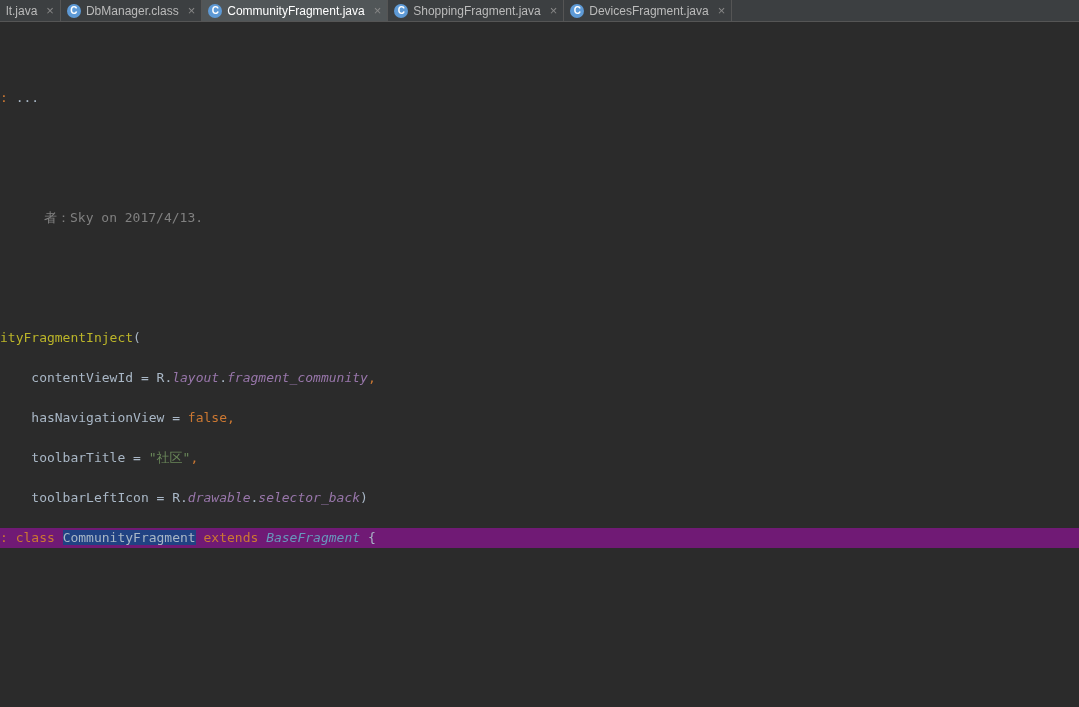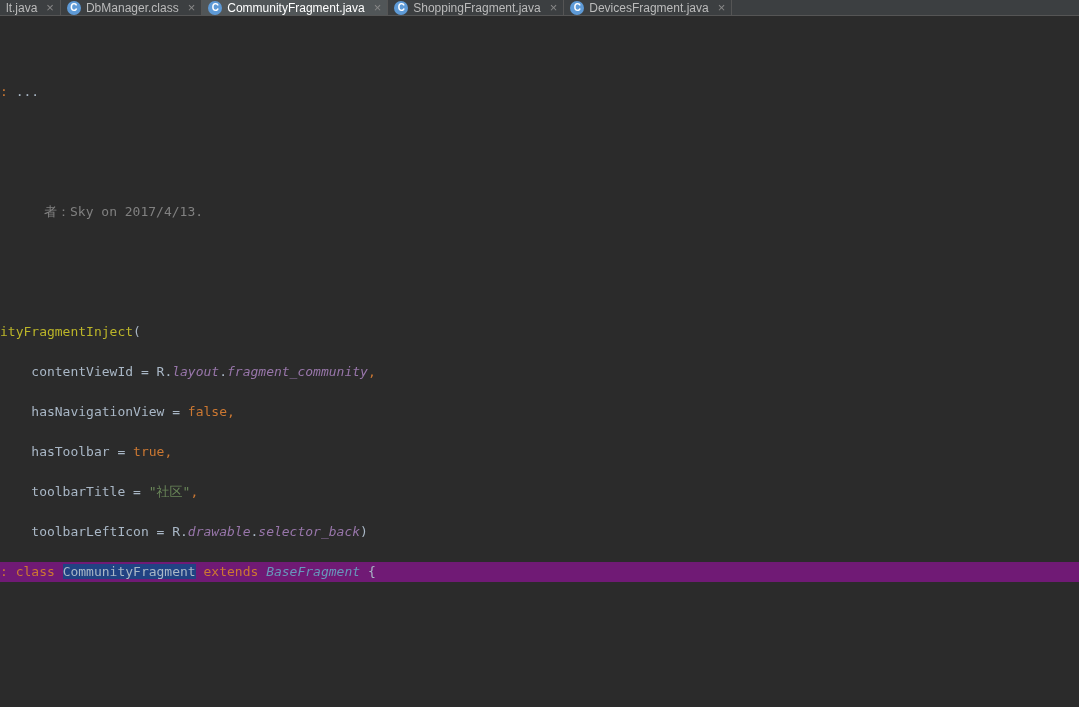--- a/index.html
+++ b/index.html
@@ -8,21 +8,21 @@
     font-family: "Consolas", "Monaco", monospace;
     font-size: 13px;
     color: #a9b7c6;
     overflow: hidden;
     width: 1079px;
     height: 707px;
   }
   .tabs {
     display: flex;
     background: #3c3f41;
-    height: 16px;
+    height: 22px;
     border-bottom: 1px solid #555;
   }
   .tab {
     display: flex;
     align-items: center;
     padding: 0 6px 0 6px;
     background: #3c3f41;
     border-right: 1px solid #555;
     cursor: pointer;
     font-size: 12px;
@@ -105,21 +105,20 @@
 <div class="line"></div>
 <div class="line"><span class="kw">: </span><span>...</span></div>
 <div class="line"></div>
 <div class="line"></div>
 <div class="line"><span class="com">者：Sky on 2017/4/13.</span></div>
 <div class="line"></div>
 <div class="line"></div>
 <div class="line"><span class="ann">ityFragmentInject</span><span>(</span></div>
 <div class="line">    <span>contentViewId</span><span> = </span><span>R</span><span class="dot">.</span><span class="purplei">layout</span><span class="dot">.</span><span class="purplei">fragment_community</span><span class="kw">,</span></div>
 <div class="line">    <span>hasNavigationView</span><span> = </span><span class="kw">false</span><span class="kw">,</span></div>
-<div class="line">    <span>hasToolbar</span><span> = </span><span class="kw">true</span><span class="kw">,</span></div>
 <div class="line">    <span>toolbarTitle</span><span> = </span><span class="str">"社区"</span><span class="kw">,</span></div>
 <div class="line">    <span>toolbarLeftIcon</span><span> = </span><span>R</span><span class="dot">.</span><span class="purplei">drawable</span><span class="dot">.</span><span class="purplei">selector_back</span><span>)</span></div>
 <div class="line hl"><span class="kw">: class </span><span class="hlbox">CommunityFragment</span><span class="kw"> extends </span><span class="cname">BaseFragment</span><span> {</span></div>
 <div class="line"></div>
 
 
 
 
 
 

